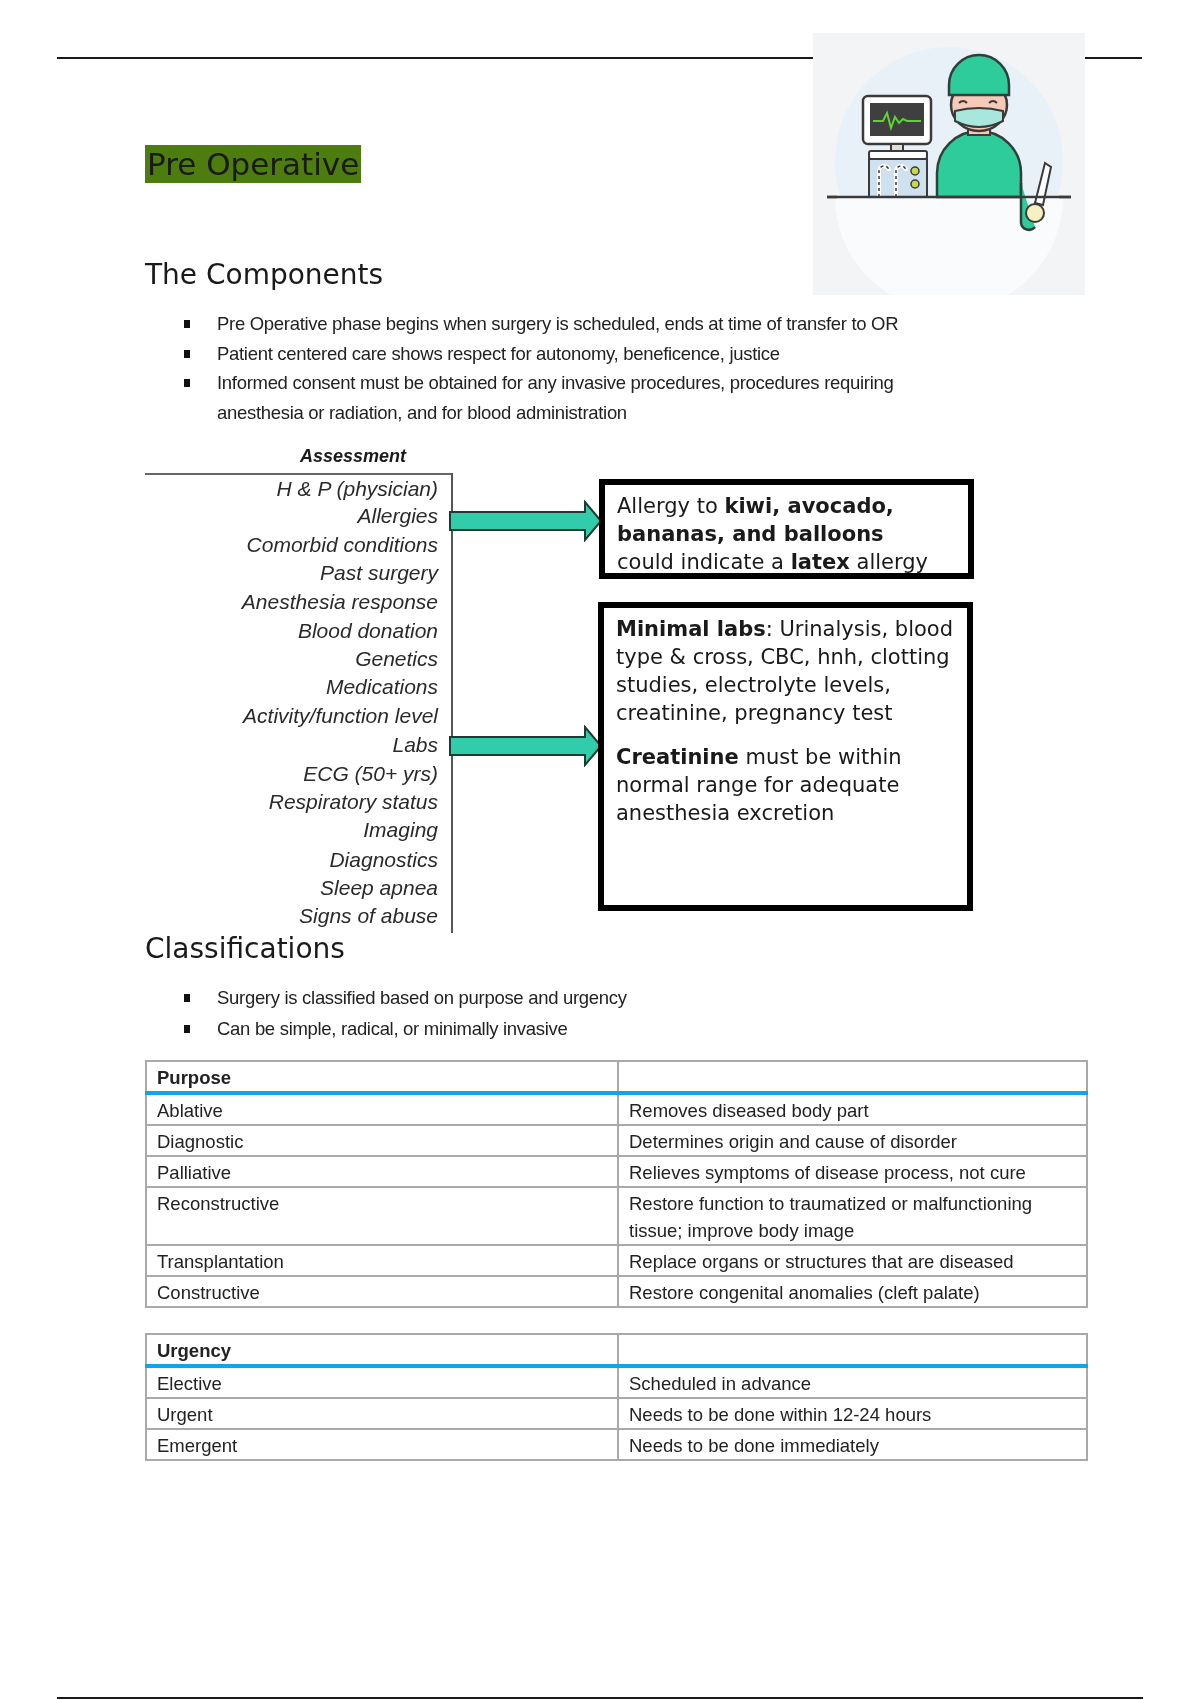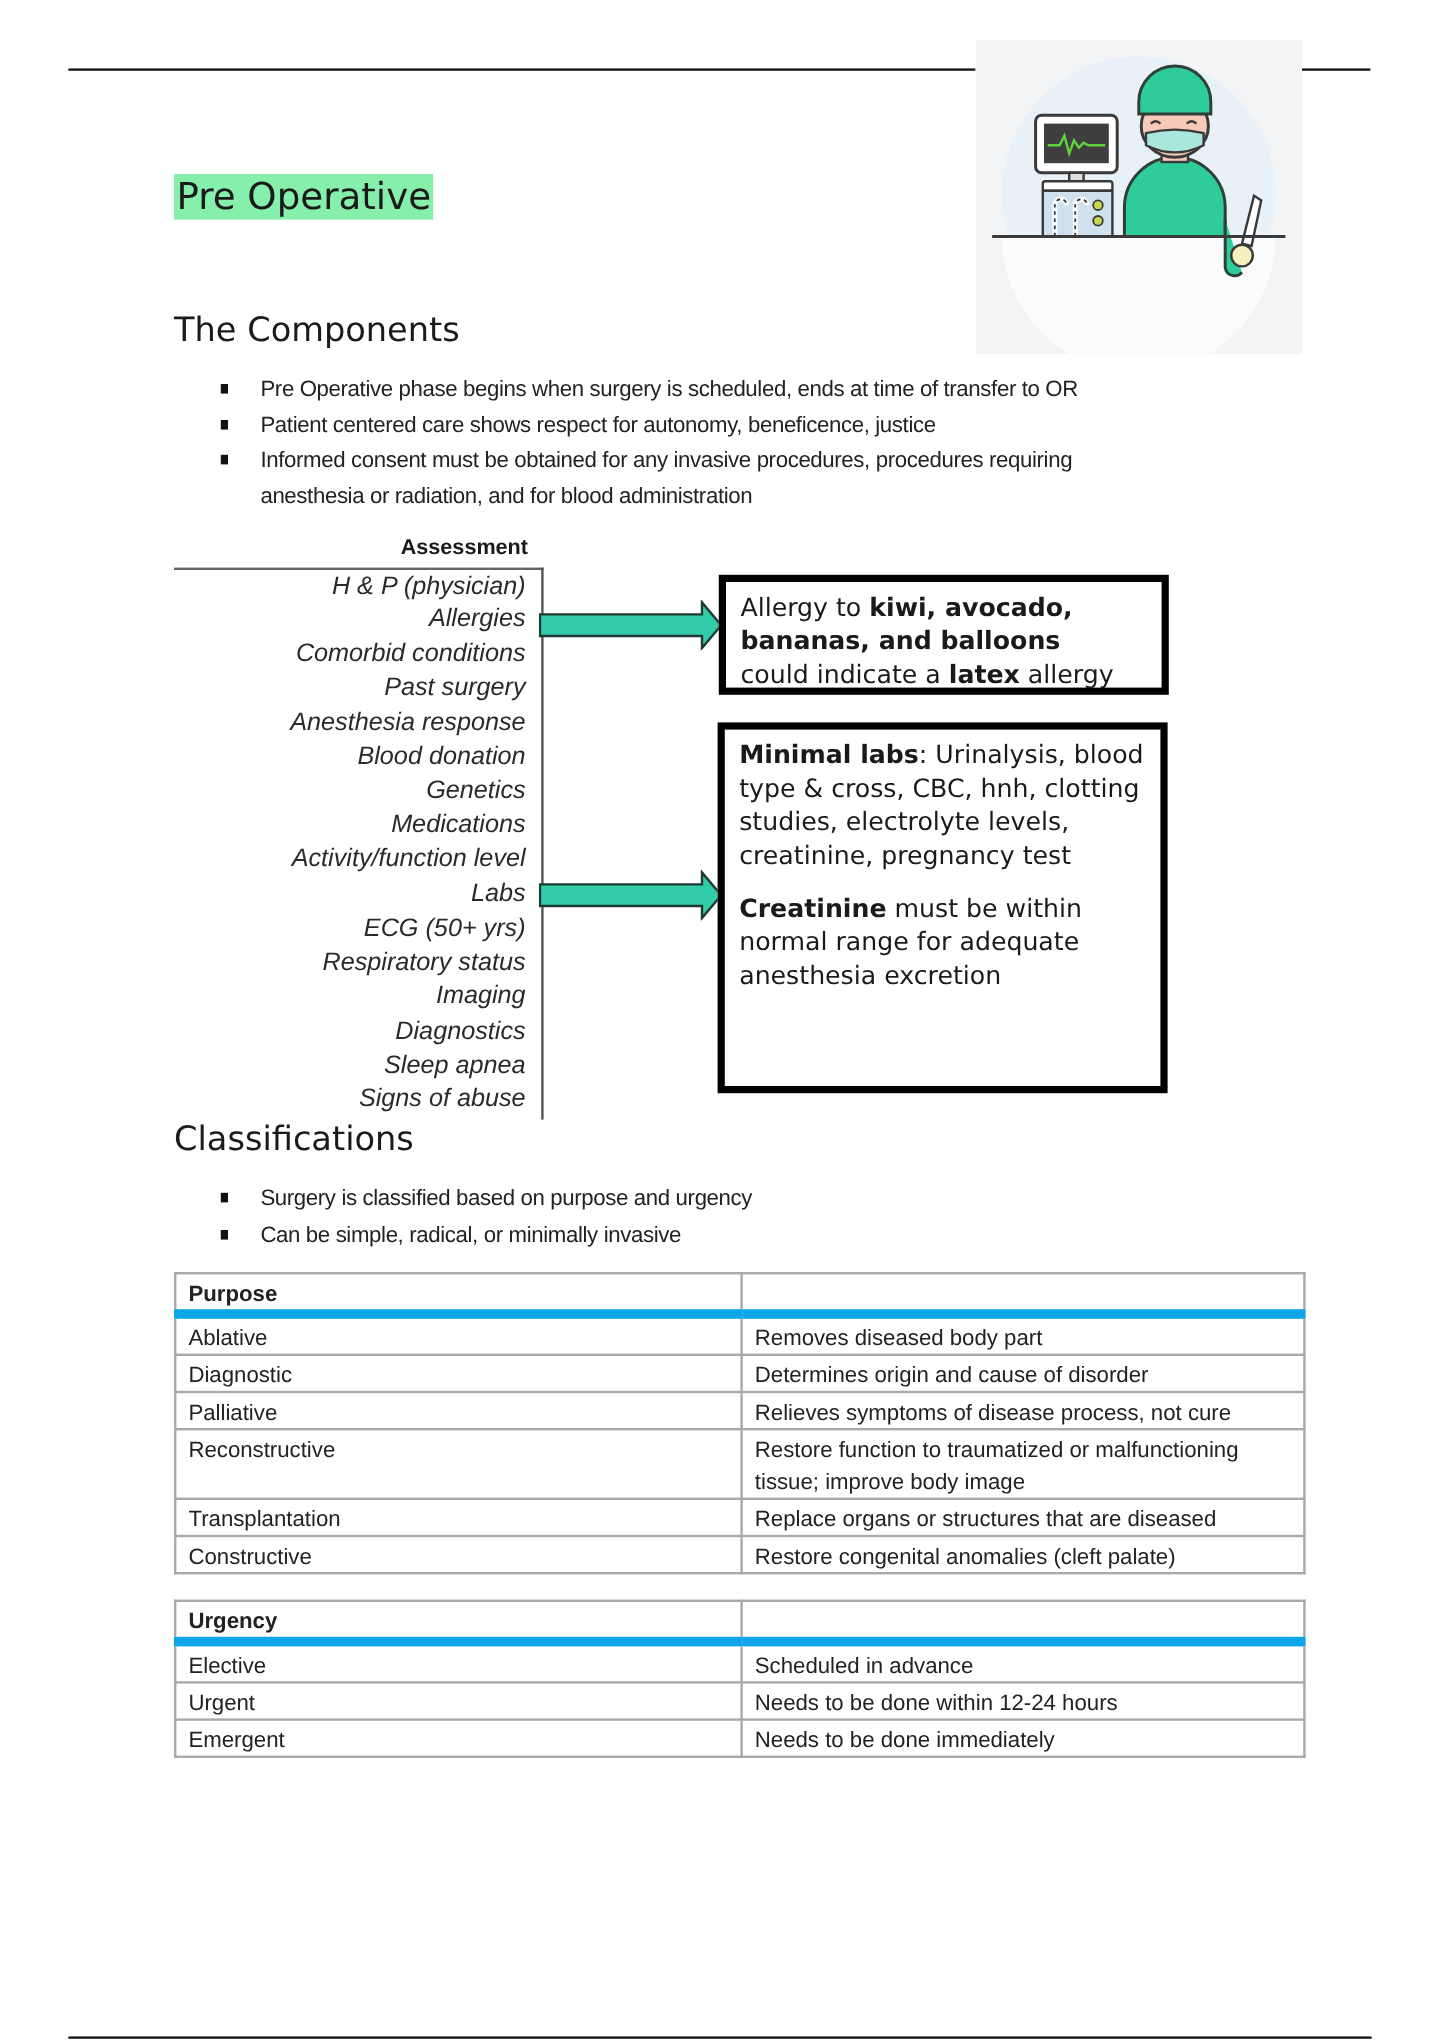--- a/index.html
+++ b/index.html
@@ -1,35 +1,35 @@
 <!DOCTYPE html>
 <html><head>
 <meta charset="utf-8">
 <style>
   html, body { margin:0; padding:0; background:#ffffff; }
   body { width:1200px; height:1700px; position:relative; overflow:hidden; color:#1a1a1a; }
   .abs { position:absolute; }
   .hr { position:absolute; height:2px; background:#1a1a1a; }
-  .title { left:145px; top:145px; height:38px; padding:0 2px; background:#86efac; font-size:31px; line-height:38px; font-family:"DejaVu Sans", sans-serif; color:#1a1a1a; }
+  .title { left:145px; top:145px; height:38px; padding:0 2px; background:#4d7c0f; font-size:31px; line-height:38px; font-family:"DejaVu Sans", sans-serif; color:#1a1a1a; }
   .h2 { font-family:"DejaVu Sans", sans-serif; font-size:28px; color:#1a1a1a; }
   .bullet-row { position:absolute; left:0; width:1200px; font-family:"Liberation Sans", sans-serif; font-size:18.5px; color:#222; letter-spacing:-0.3px; }
   .bullet-row .dot { position:absolute; left:184px; width:6px; height:8px; background:#111; top:7px; }
   .bullet-row .txt { position:absolute; left:217px; white-space:nowrap; }
   .illus { left:813px; top:33px; width:272px; height:262px; background:#f3f4f5; }
-  .assess-head { left:300px; top:446px; width:140px; text-align:right; font-family:"Liberation Sans", sans-serif; font-weight:bold; font-size:18px; }
+  .assess-head { left:300px; top:446px; width:140px; text-align:left; font-family:"Liberation Sans", sans-serif; font-style:italic; font-weight:bold; font-size:18px; }
   .assess-hline { left:145px; top:473px; width:308px; height:2px; background:#666; }
   .assess-vline { left:451px; top:473px; width:2px; height:460px; background:#555; }
   .assess-item { position:absolute; right:762px; font-family:"Liberation Sans", sans-serif; font-style:italic; font-size:21px; color:#2a2a2a; white-space:nowrap; text-align:right; }
   .callout { position:absolute; border:6px solid #000000; background:#fff; font-family:"DejaVu Sans", sans-serif; font-size:21px; line-height:28px; color:#1a1a1a; padding:0 12px; box-sizing:border-box; }
   .callout p { margin:0; }
   .callout b { font-weight:bold; }
   table.cls { position:absolute; left:145px; width:943px; border-collapse:collapse; font-family:"Liberation Sans", sans-serif; font-size:18.5px; color:#222; }
   table.cls td { border:2px solid #a9a9a9; padding:2px 10px 0 10px; vertical-align:top; height:24px; line-height:27px; }
   table.cls td:first-child { width:450px; }
-  table.cls tr.head td { border-bottom:8px solid #0ea5e9; font-weight:bold; }
+  table.cls tr.head td { border-bottom:4px solid #0ea5e9; font-weight:bold; }
 </style>
 </head>
 <body>
 
 <div class="hr" style="left:57px; top:57px; width:756px;"></div>
 <div class="hr" style="left:1085px; top:57px; width:57px;"></div>
 <div class="hr" style="left:57px; top:1697px; width:1086px;"></div>
 
 <div class="abs illus">
   <svg width="272" height="262" viewBox="0 0 272 262">

